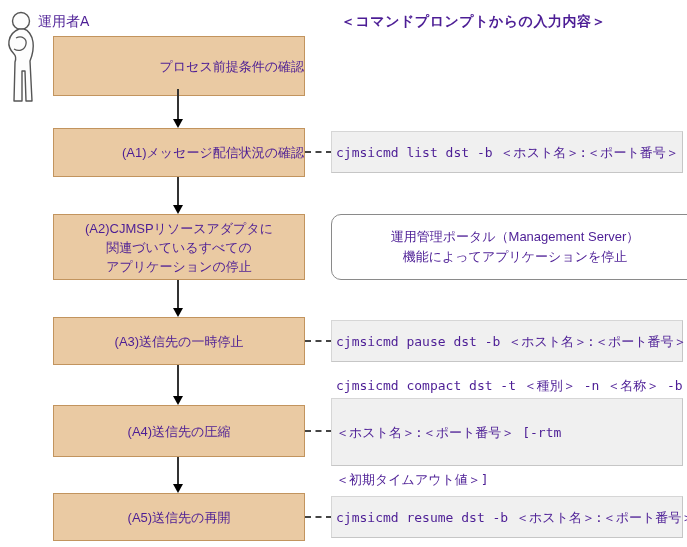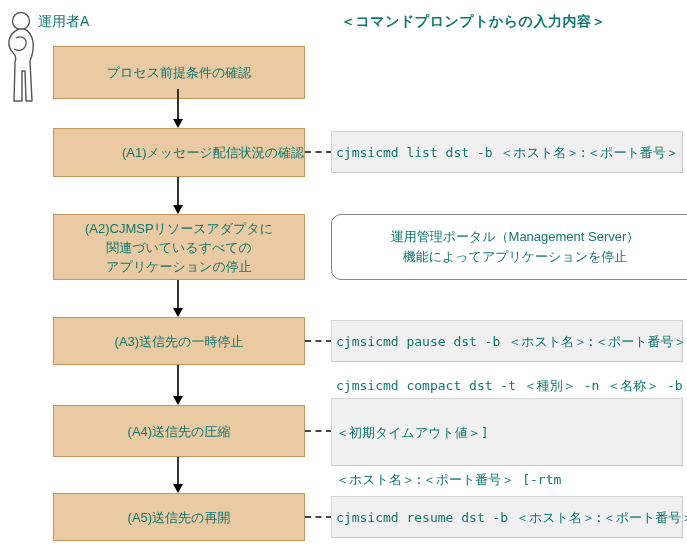--- a/index.html
+++ b/index.html
@@ -1,30 +1,30 @@
 <!DOCTYPE html>
 <html><head>
 <meta charset="utf-8">
 <style>
   html,body { margin:0; padding:0; background:#ffffff; }
   .canvas {
     position:relative; width:687px; height:547px; background:#ffffff;
-    font-family:"Liberation Sans", sans-serif; color:#0f766e; overflow:hidden;
+    font-family:"Liberation Sans", sans-serif; color:#4c1d95; overflow:hidden;
   }
   .actor-icon { position:absolute; left:3px; top:11px; }
   .actor-label { position:absolute; left:38px; top:13px; font-size:14px; }
   .column-header { position:absolute; left:341px; top:13px; font-size:14px; font-weight:bold; letter-spacing:0.5px; }
 
   .step {
     position:absolute; left:53px; width:252px; box-sizing:border-box;
     background:#EACAA3; border:1px solid #C2945E;
     display:flex; flex-direction:column; justify-content:center; align-items:center;
     text-align:center; font-size:13px; line-height:19px;
   }
-  .step-0 { top:46px;  height:53px; }
+  .step-0 { top:36px;  height:60px;align-items:flex-end; }
   .step-1 { top:128px; height:49px;align-items:flex-end; }
   .step-2 { top:214px; height:66px; }
   .step-3 { top:317px; height:48px; }
   .step-4 { top:405px; height:52px; }
   .step-5 { top:493px; height:48px; }
 
   .varrow { position:absolute; left:172px; width:12px; display:flex; flex-direction:column; align-items:center; }
   .varrow .shaft { width:2px; background:#333333; flex:1; }
   .varrow .head  { width:0; height:0; border-left:5px solid transparent; border-right:5px solid transparent; border-top:9px solid #000000; }
   .arrow-0 { top:89px;  height:39px; }
@@ -129,21 +129,21 @@
     <div>運用管理ポータル（Management Server）</div>
     <div>機能によってアプリケーションを停止</div>
   </div>
 
   <div class="cmd cmd-2">
     <div>cjmsicmd pause dst -b ＜ホスト名＞:＜ポート番号＞</div>
   </div>
 
   <div class="cmd cmd-3">
     <div>cjmsicmd compact dst -t ＜種別＞ -n ＜名称＞ -b</div>
+    <div>＜ホスト名＞:＜ポート番号＞ [-rtm</div>
     <div>＜初期タイムアウト値＞]</div>
-    <div>＜ホスト名＞:＜ポート番号＞ [-rtm</div>
   </div>
 
   <div class="cmd cmd-4">
     <div>cjmsicmd resume dst -b ＜ホスト名＞:＜ポート番号＞</div>
   </div>
 
 </div>
 
 </body></html>

